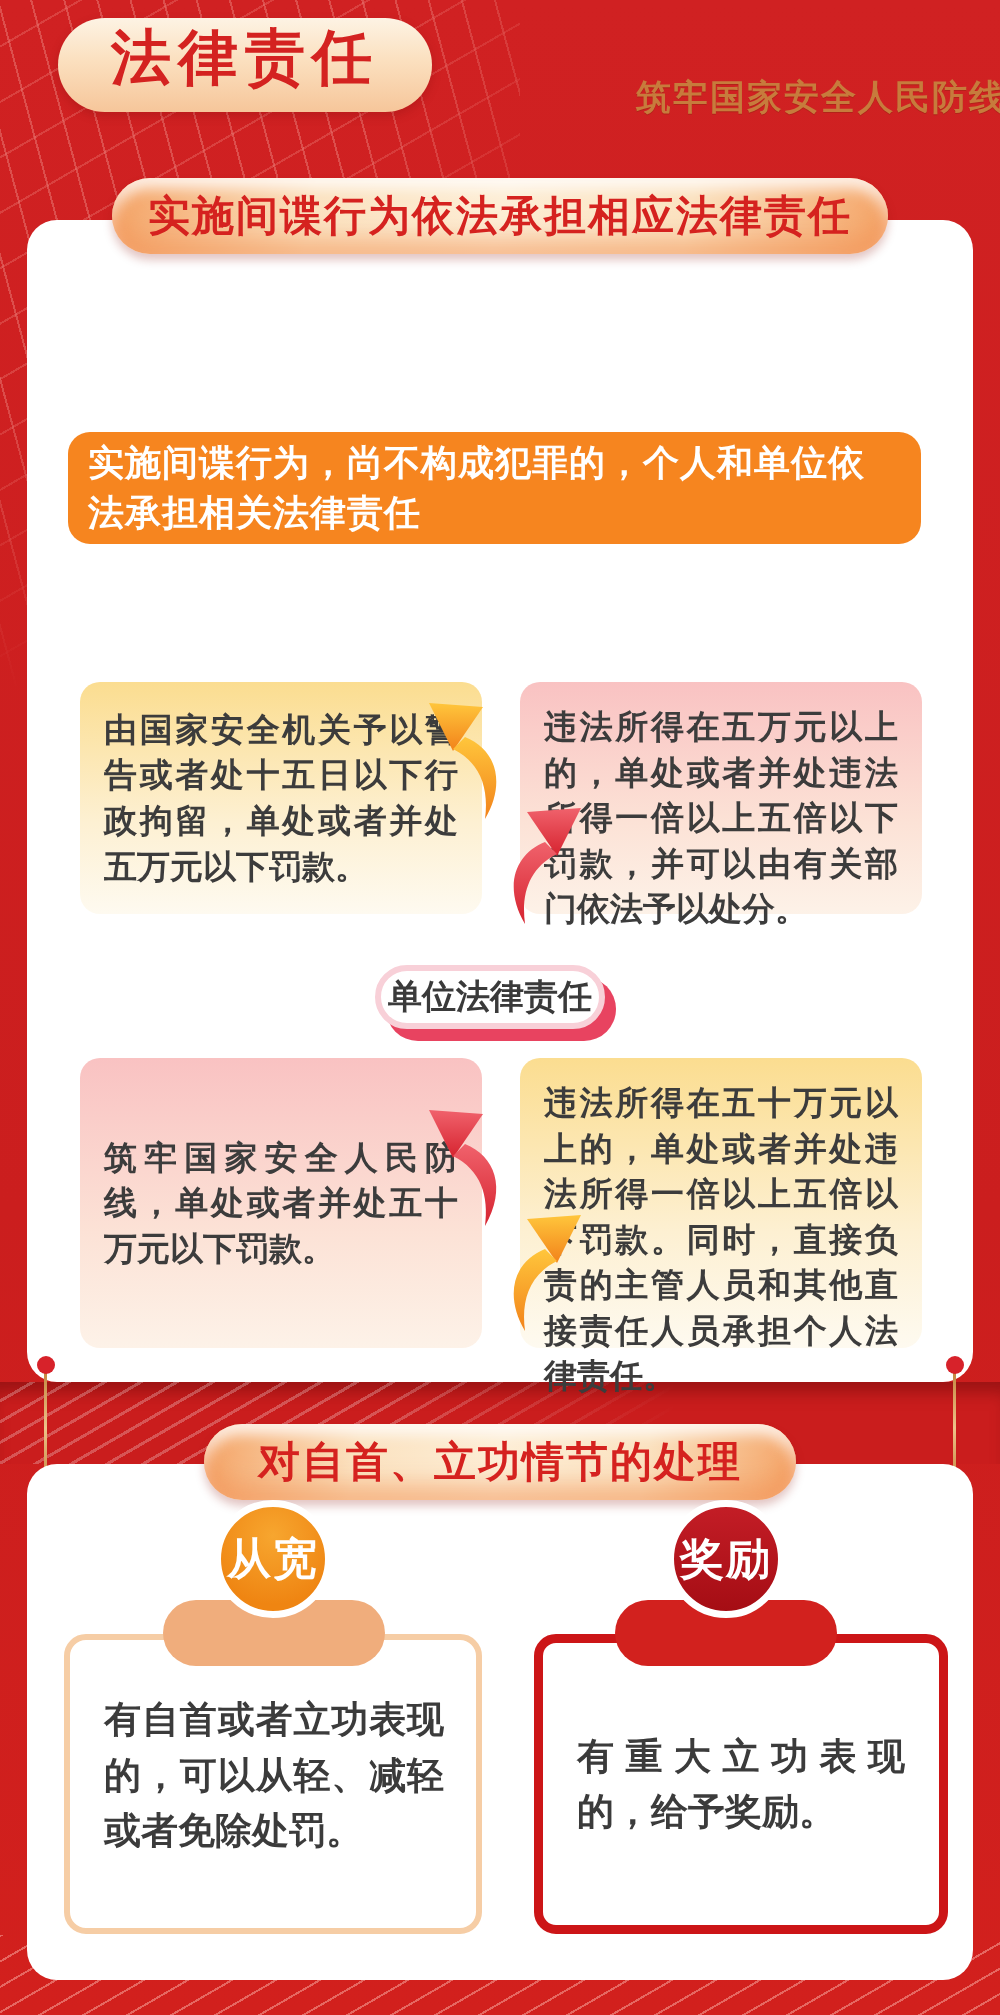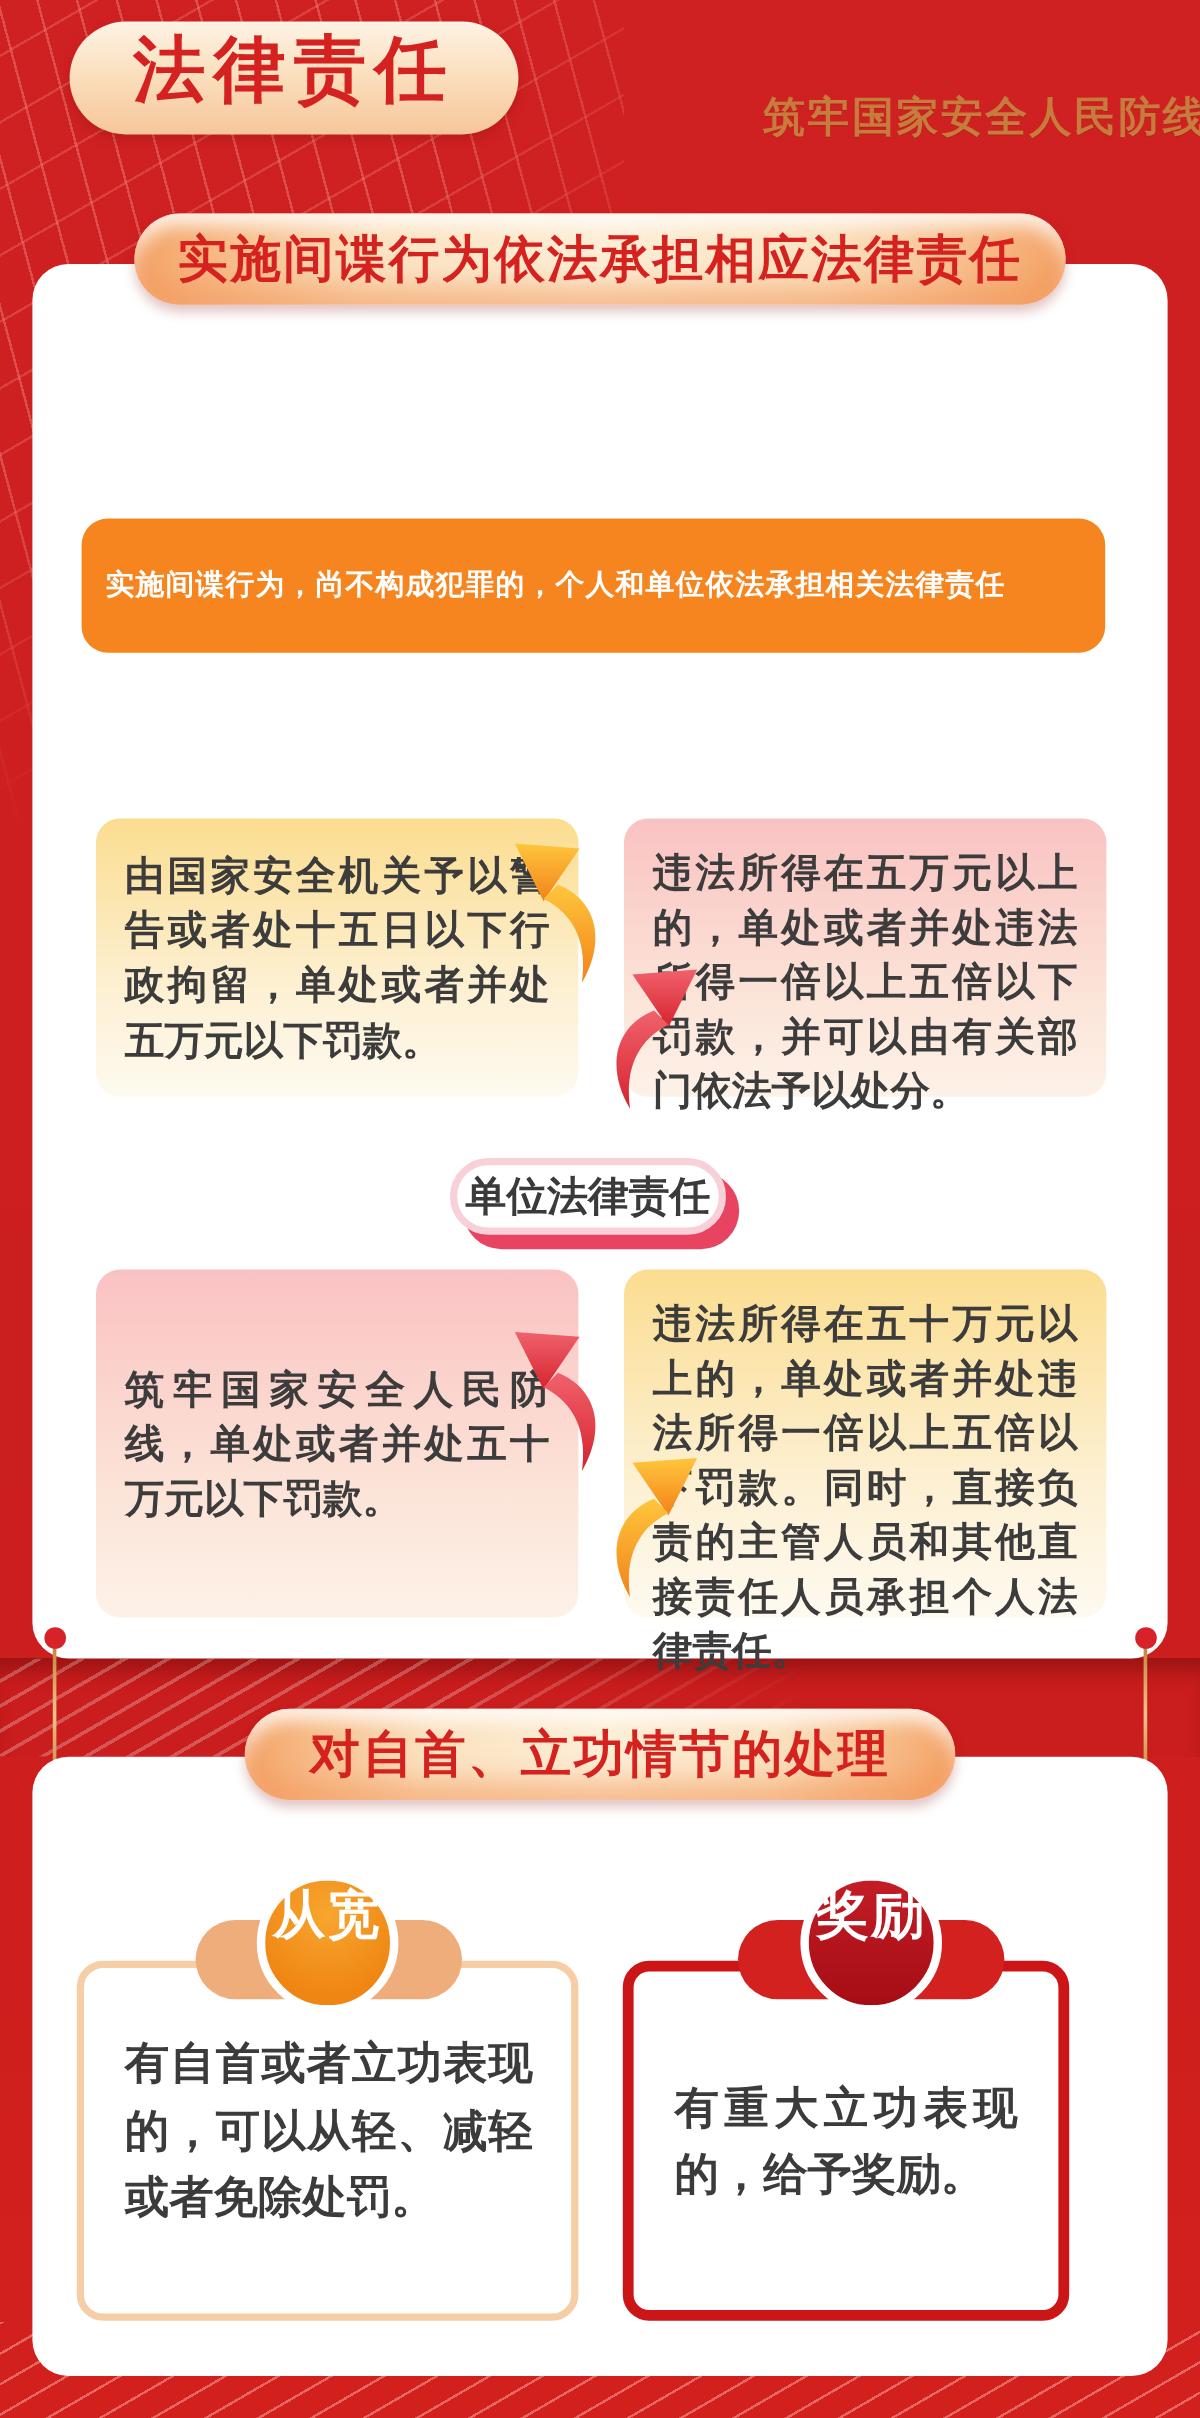--- a/index.html
+++ b/index.html
@@ -39,21 +39,21 @@
     background:linear-gradient(100deg,#f4a264 0%,#fbe2c0 26%,#fdeed6 50%,#fbe2c0 74%,#f4a264 100%);
     box-shadow:inset 0 -16px 22px rgba(242,148,88,.55),inset 0 10px 14px rgba(255,255,255,.85),0 6px 10px rgba(140,20,10,.25);}
   .hdr-pill span{font-weight:900;color:#d5221f;font-size:42px;letter-spacing:2px;}
   .hdr1{left:112px;top:178px;width:776px;height:76px;}
   .hdr2{left:204px;top:1424px;width:592px;height:76px;}
 
   
   .banner{background:#f6851f;border-radius:22px;display:flex;align-items:center;
     padding:0 26px;box-sizing:border-box;color:#fff;font-weight:900;}
   .banner1{left:68px;top:312px;width:853px;height:74px;font-size:38px;letter-spacing:1px;}
-  .banner2{left:68px;top:432px;width:853px;height:112px;font-size:24px;line-height:1.38;letter-spacing:1px;padding-left:20px;}
+  .banner2{left:68px;top:432px;width:853px;height:112px;font-size:36px;line-height:1.38;letter-spacing:1px;padding-left:20px;}
 
   
   .label-pill{background:#fff;border:6px solid #f8d0d8;border-radius:36px;
     display:flex;align-items:center;justify-content:center;box-sizing:border-box;
     box-shadow:11px 12px 0 #e84360;}
   .label-pill span{font-size:34px;font-weight:800;color:#3a3a3a;}
   .pill-personal{left:375px;top:578px;width:230px;height:64px;}
   .pill-unit{left:375px;top:965px;width:230px;height:64px;}
 
   
@@ -88,23 +88,23 @@
   .conn-dot{width:18px;height:18px;border-radius:50%;background:#d7222a;}
   .cd-lt{left:37px;top:1356px;} .cd-lb{left:37px;top:1480px;}
   .cd-rt{left:946px;top:1356px;} .cd-rb{left:946px;top:1480px;}
 
   
   .capsule{top:1600px;width:222px;height:66px;border-radius:33px;}
   .cap-l{left:163px;background:#f0ad7c;}
   .cap-r{left:615px;background:#d2211e;}
   .bbox{top:1634px;height:300px;background:#fff;border-radius:22px;box-sizing:border-box;}
   .bbox-l{left:64px;width:418px;border:6px solid #f6cda5;}
-  .bbox-r{left:519px;width:372px;border:9px solid #cc1517;display:flex;align-items:center;justify-content:center;}
-  .badge-circle{top:1560px;width:118px;height:118px;border-radius:50%;border:7px solid #fff;
-    box-sizing:border-box;display:flex;align-items:flex-start;justify-content:center;}
+  .bbox-r{left:534px;width:414px;border:9px solid #cc1517;display:flex;align-items:center;justify-content:center;}
+  .badge-circle{top:1500px;width:118px;height:118px;border-radius:50%;border:7px solid #fff;
+    box-sizing:border-box;display:flex;align-items:center;justify-content:center;}
   .bc-l{left:214px;background:radial-gradient(circle at 50% 28%,#f7a62f 0%,#ef8512 75%);}
   .bc-r{left:667px;background:linear-gradient(180deg,#c31d26 0%,#a50d14 100%);}
   .badge-circle span{color:#fff;font-size:44px;font-weight:900;letter-spacing:2px;}
   .btext{color:#3b3b3b;font-weight:800;font-size:37px;line-height:1.5;}
   .btext p{margin:0;text-align:justify;}
   .bt-l{left:104px;top:1692px;width:340px;}
   .bt-r{padding:0 34px;}
 </style>
 </head>
 <body>

